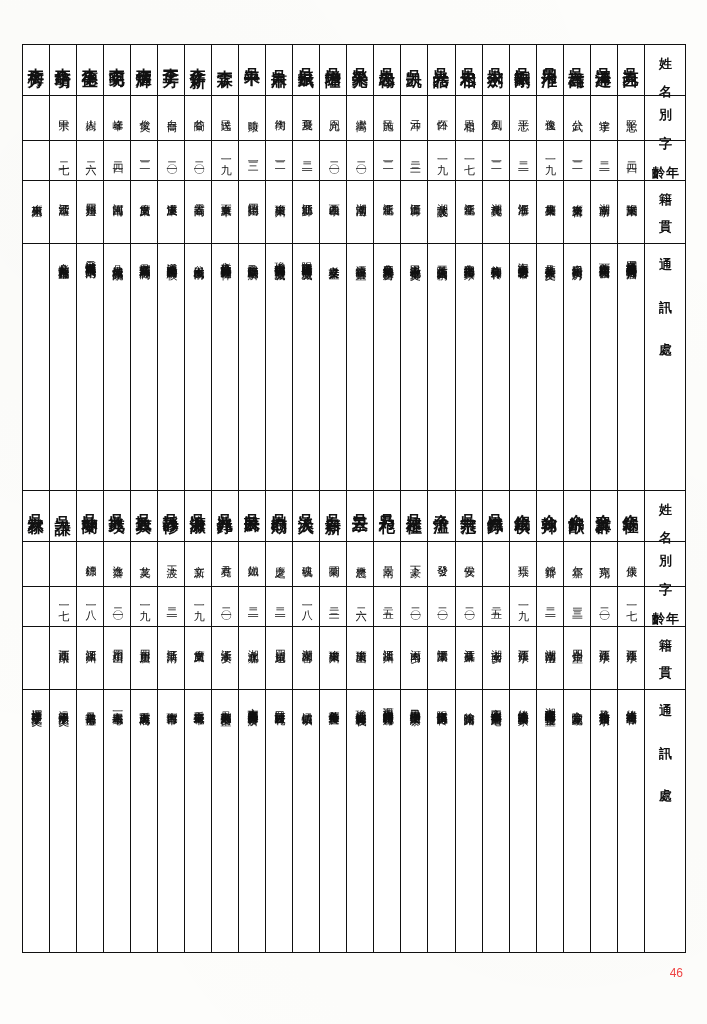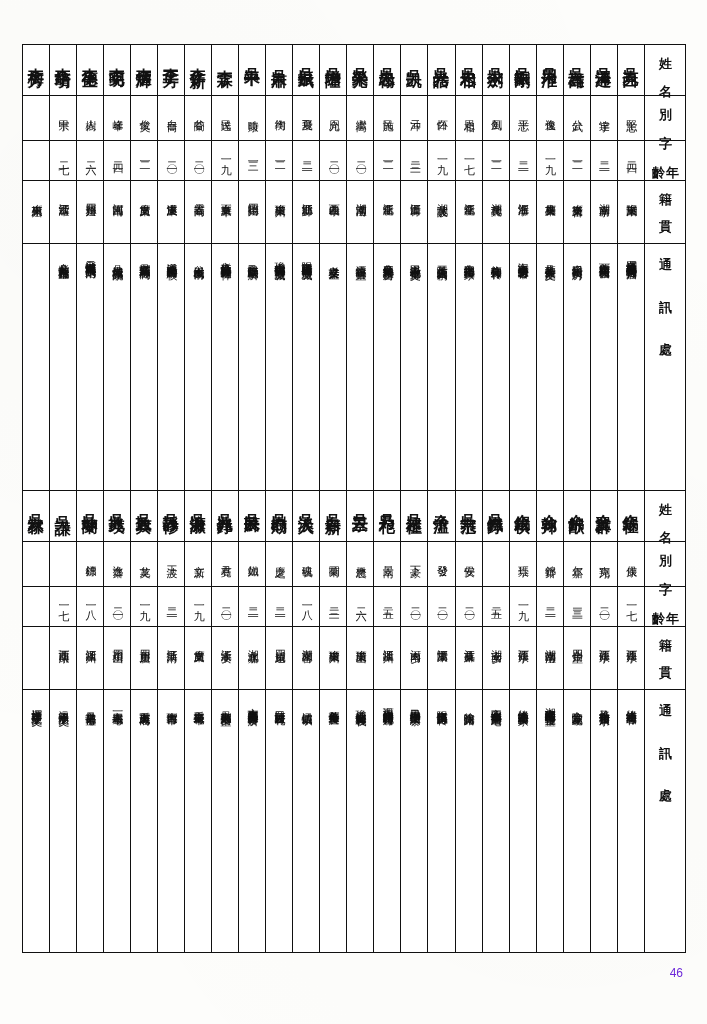--- a/index.html
+++ b/index.html
@@ -70,21 +70,21 @@
     letter-spacing: 6px;
   }
   .hdr.addr .v { letter-spacing: 14px; }
 
   .page-number {
     position: absolute;
     right: 24px;
     bottom: 44px;
     font-size: 12px;
     font-family: "Liberation Sans", sans-serif;
-    color: #6d28d9;
+    color: #ef4444;
   }
   
   .grain {
     position: absolute;
     inset: 0;
     pointer-events: none;
     background:
       radial-gradient(circle at 12% 20%, rgba(0,0,0,0.012), transparent 60%),
       radial-gradient(circle at 80% 70%, rgba(0,0,0,0.012), transparent 60%);
   }

